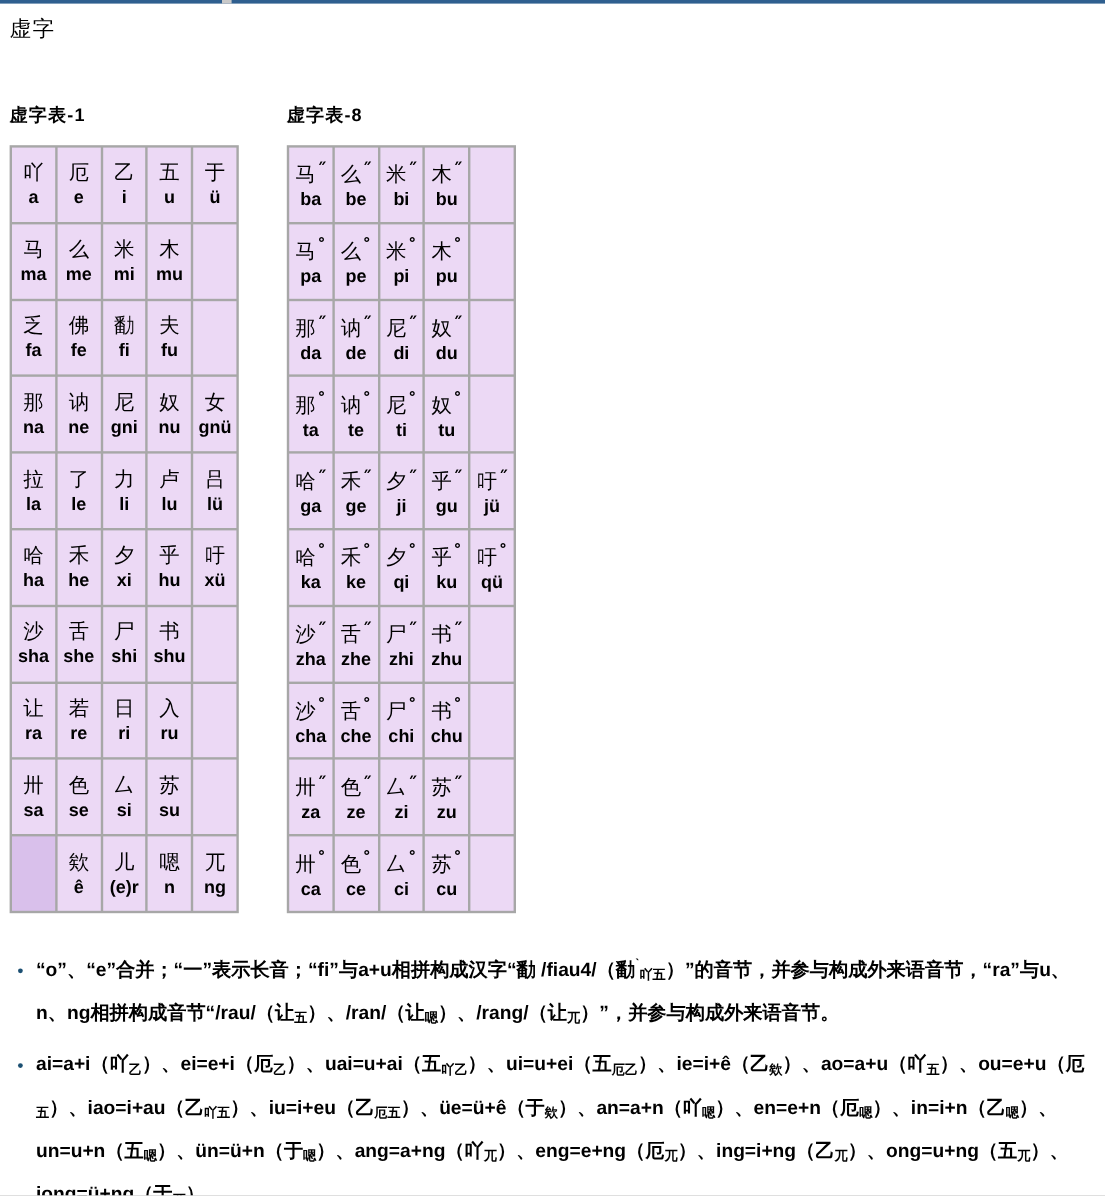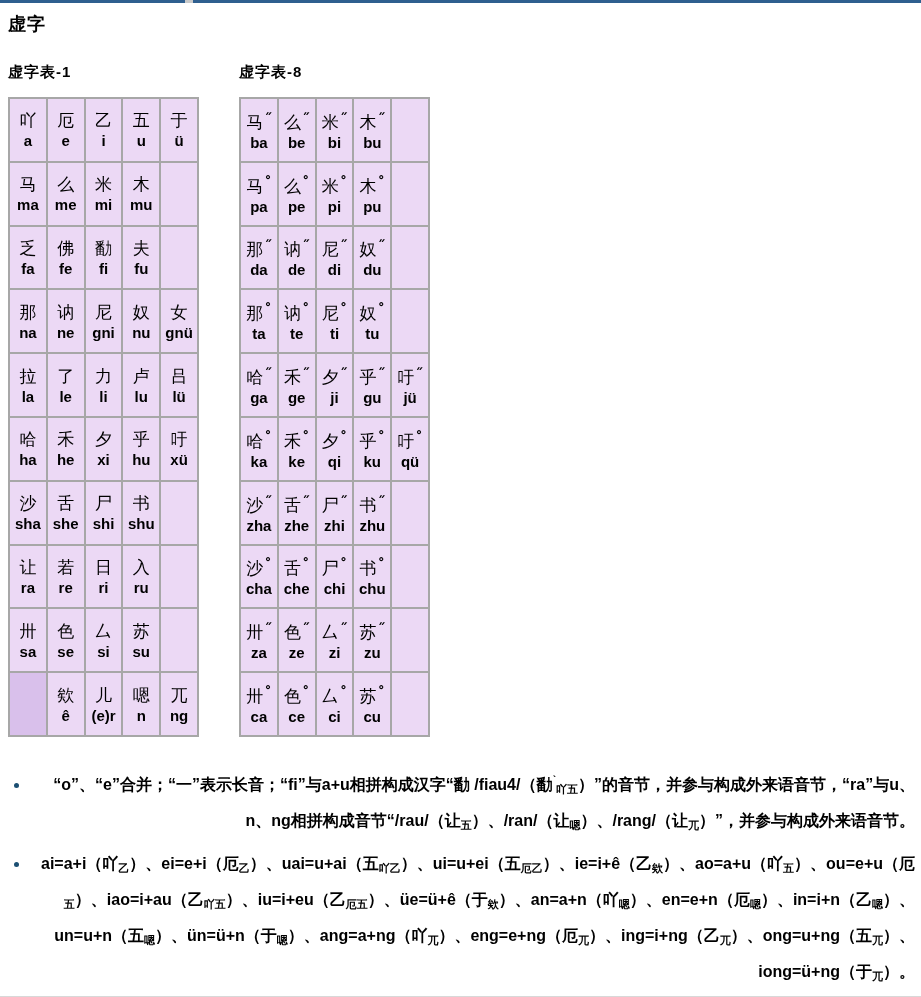--- a/index.html
+++ b/index.html
@@ -7,23 +7,23 @@
   body {
     width:921px; height:997px;
     font-family:"Liberation Sans", sans-serif;
     color:#000;
     position:relative;
     border-bottom:1px solid #d8d8d8;
     overflow:hidden;
   }
   .top-line { height:3px; background:#2f5f8f; position:relative; }
   .top-line .gap { position:absolute; left:185px; top:0; width:8px; height:3px; background:#c9c9c9; }
-  h1.page-title { font-size:18px; font-weight:bold; margin:9px 0 0 8px; letter-spacing:1px; }
+  h1.page-title { font-size:18px; font-weight:normal; margin:9px 0 0 8px; letter-spacing:1px; }
   .tables-row { display:flex; margin-top:27px; padding-left:8px; }
-  .table-block { width:158px; }
+  .table-block { width:158px;margin-top:24px; }
   .table-block + .table-block { margin-left:73px; }
   h2.table-title { font-size:15px; font-weight:bold; margin-bottom:15px; letter-spacing:1px; }
   .phon-table {
     display:grid;
     grid-template-columns:repeat(5, 35.8px);
     grid-auto-rows:61.8px;
     gap:2px;
     background:#a7a7a7;
     padding:2px;
     width:max-content;
@@ -32,21 +32,21 @@
     background:#ecd9f5;
     display:flex; flex-direction:column;
     align-items:center; justify-content:center;
     gap:1px;
   }
   .cell.dark { background:#d9c0eb; }
   .hanzi { font-family:"DejaVu Serif", serif; font-size:17px; line-height:22px; white-space:nowrap; }
   .mark { font-size:15px; font-weight:bold; vertical-align:4px; margin-left:1px; }
   .roman { font-size:15px; font-weight:bold; line-height:18px; }
   ul.notes { margin-top:28px; padding-left:30px; padding-right:6px; list-style:disc; }
-  ul.notes li { font-size:16px; line-height:31px; margin-bottom:7px; font-weight:600;text-align:right; }
+  ul.notes li { font-size:16px; line-height:31px; margin-bottom:7px; font-weight:600; }
   ul.notes li::marker { color:#1b4f72; font-size:15px; }
   ul.notes sub { font-size:11px; font-weight:600; vertical-align:-3px; }
   ul.notes sup { font-size:11px; font-weight:600; vertical-align:6px; }
 </style>
 </head>
 <body>
 
 <div class="top-line">
   <span class="gap"></span>
 </div>

